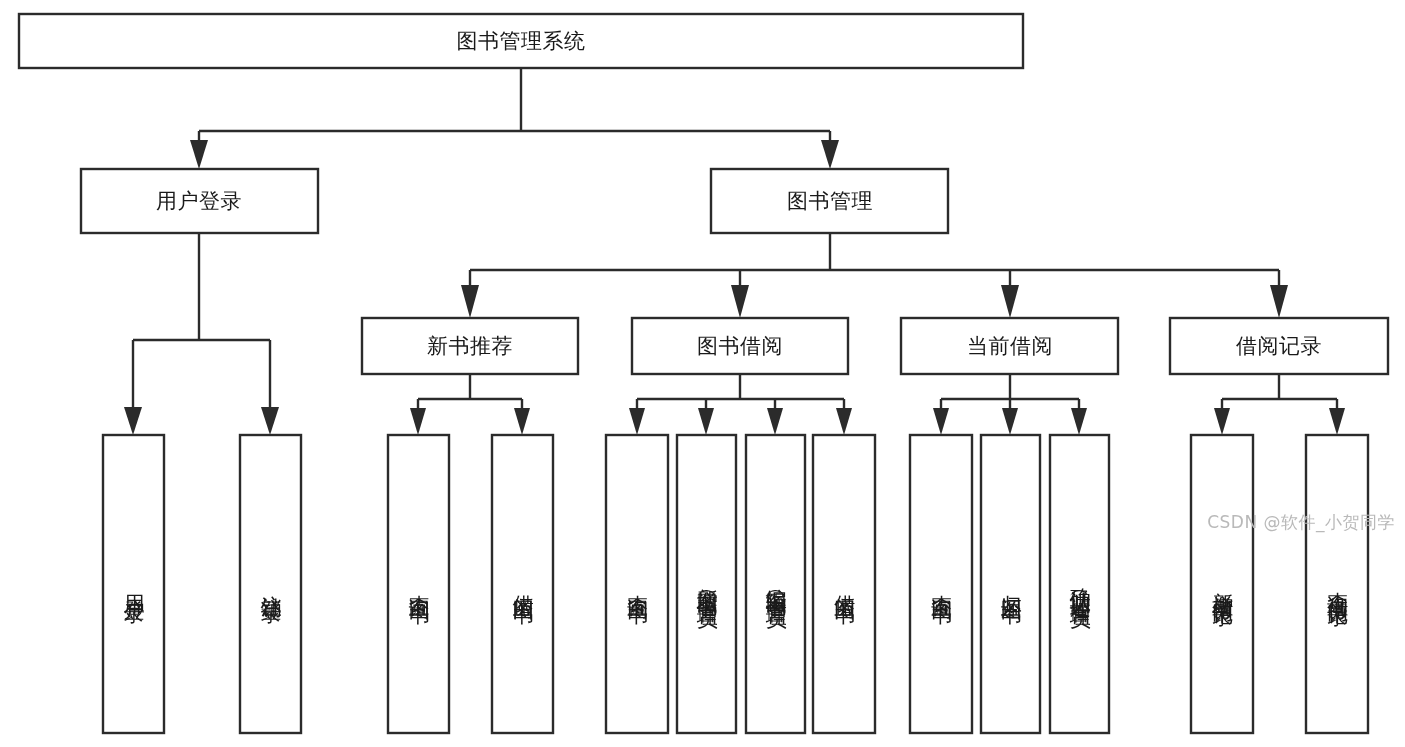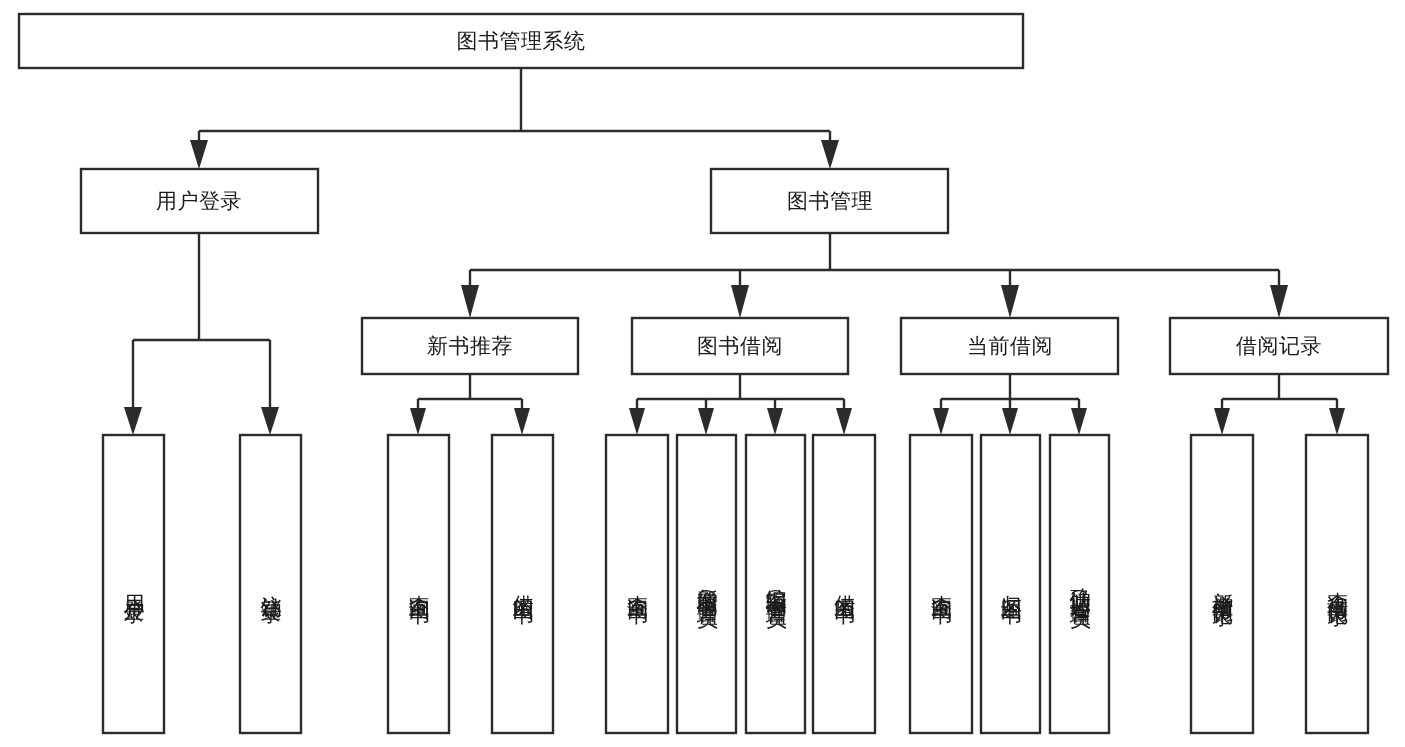--- a/index.html
+++ b/index.html
@@ -211,13 +211,14 @@
   <div class="leaf-label" style="left: 746px; top: 435px; width: 59px; height: 298px; display: flex; align-items: center; justify-content: center;">编辑图书（管理员）</div>
   <div class="leaf-label" style="left: 813px; top: 435px; width: 62px; height: 298px; display: flex; align-items: center; justify-content: center;">借阅图书</div>
 
   <div class="leaf-label" style="left: 910px; top: 435px; width: 62px; height: 298px; display: flex; align-items: center; justify-content: center;">查询图书</div>
   <div class="leaf-label" style="left: 981px; top: 435px; width: 59px; height: 298px; display: flex; align-items: center; justify-content: center;">归还图书</div>
   <div class="leaf-label" style="left: 1050px; top: 435px; width: 59px; height: 298px; display: flex; align-items: center; justify-content: center;">确认归还（管理员）</div>
 
   <div class="leaf-label" style="left: 1191px; top: 435px; width: 62px; height: 298px; display: flex; align-items: center; justify-content: center;">新增借阅记录</div>
   <div class="leaf-label" style="left: 1306px; top: 435px; width: 62px; height: 298px; display: flex; align-items: center; justify-content: center;">查询借阅记录</div>
 
+  <div class="watermark">CSDN @软件_小贺同学</div>
 </div>
 
 </body></html>

